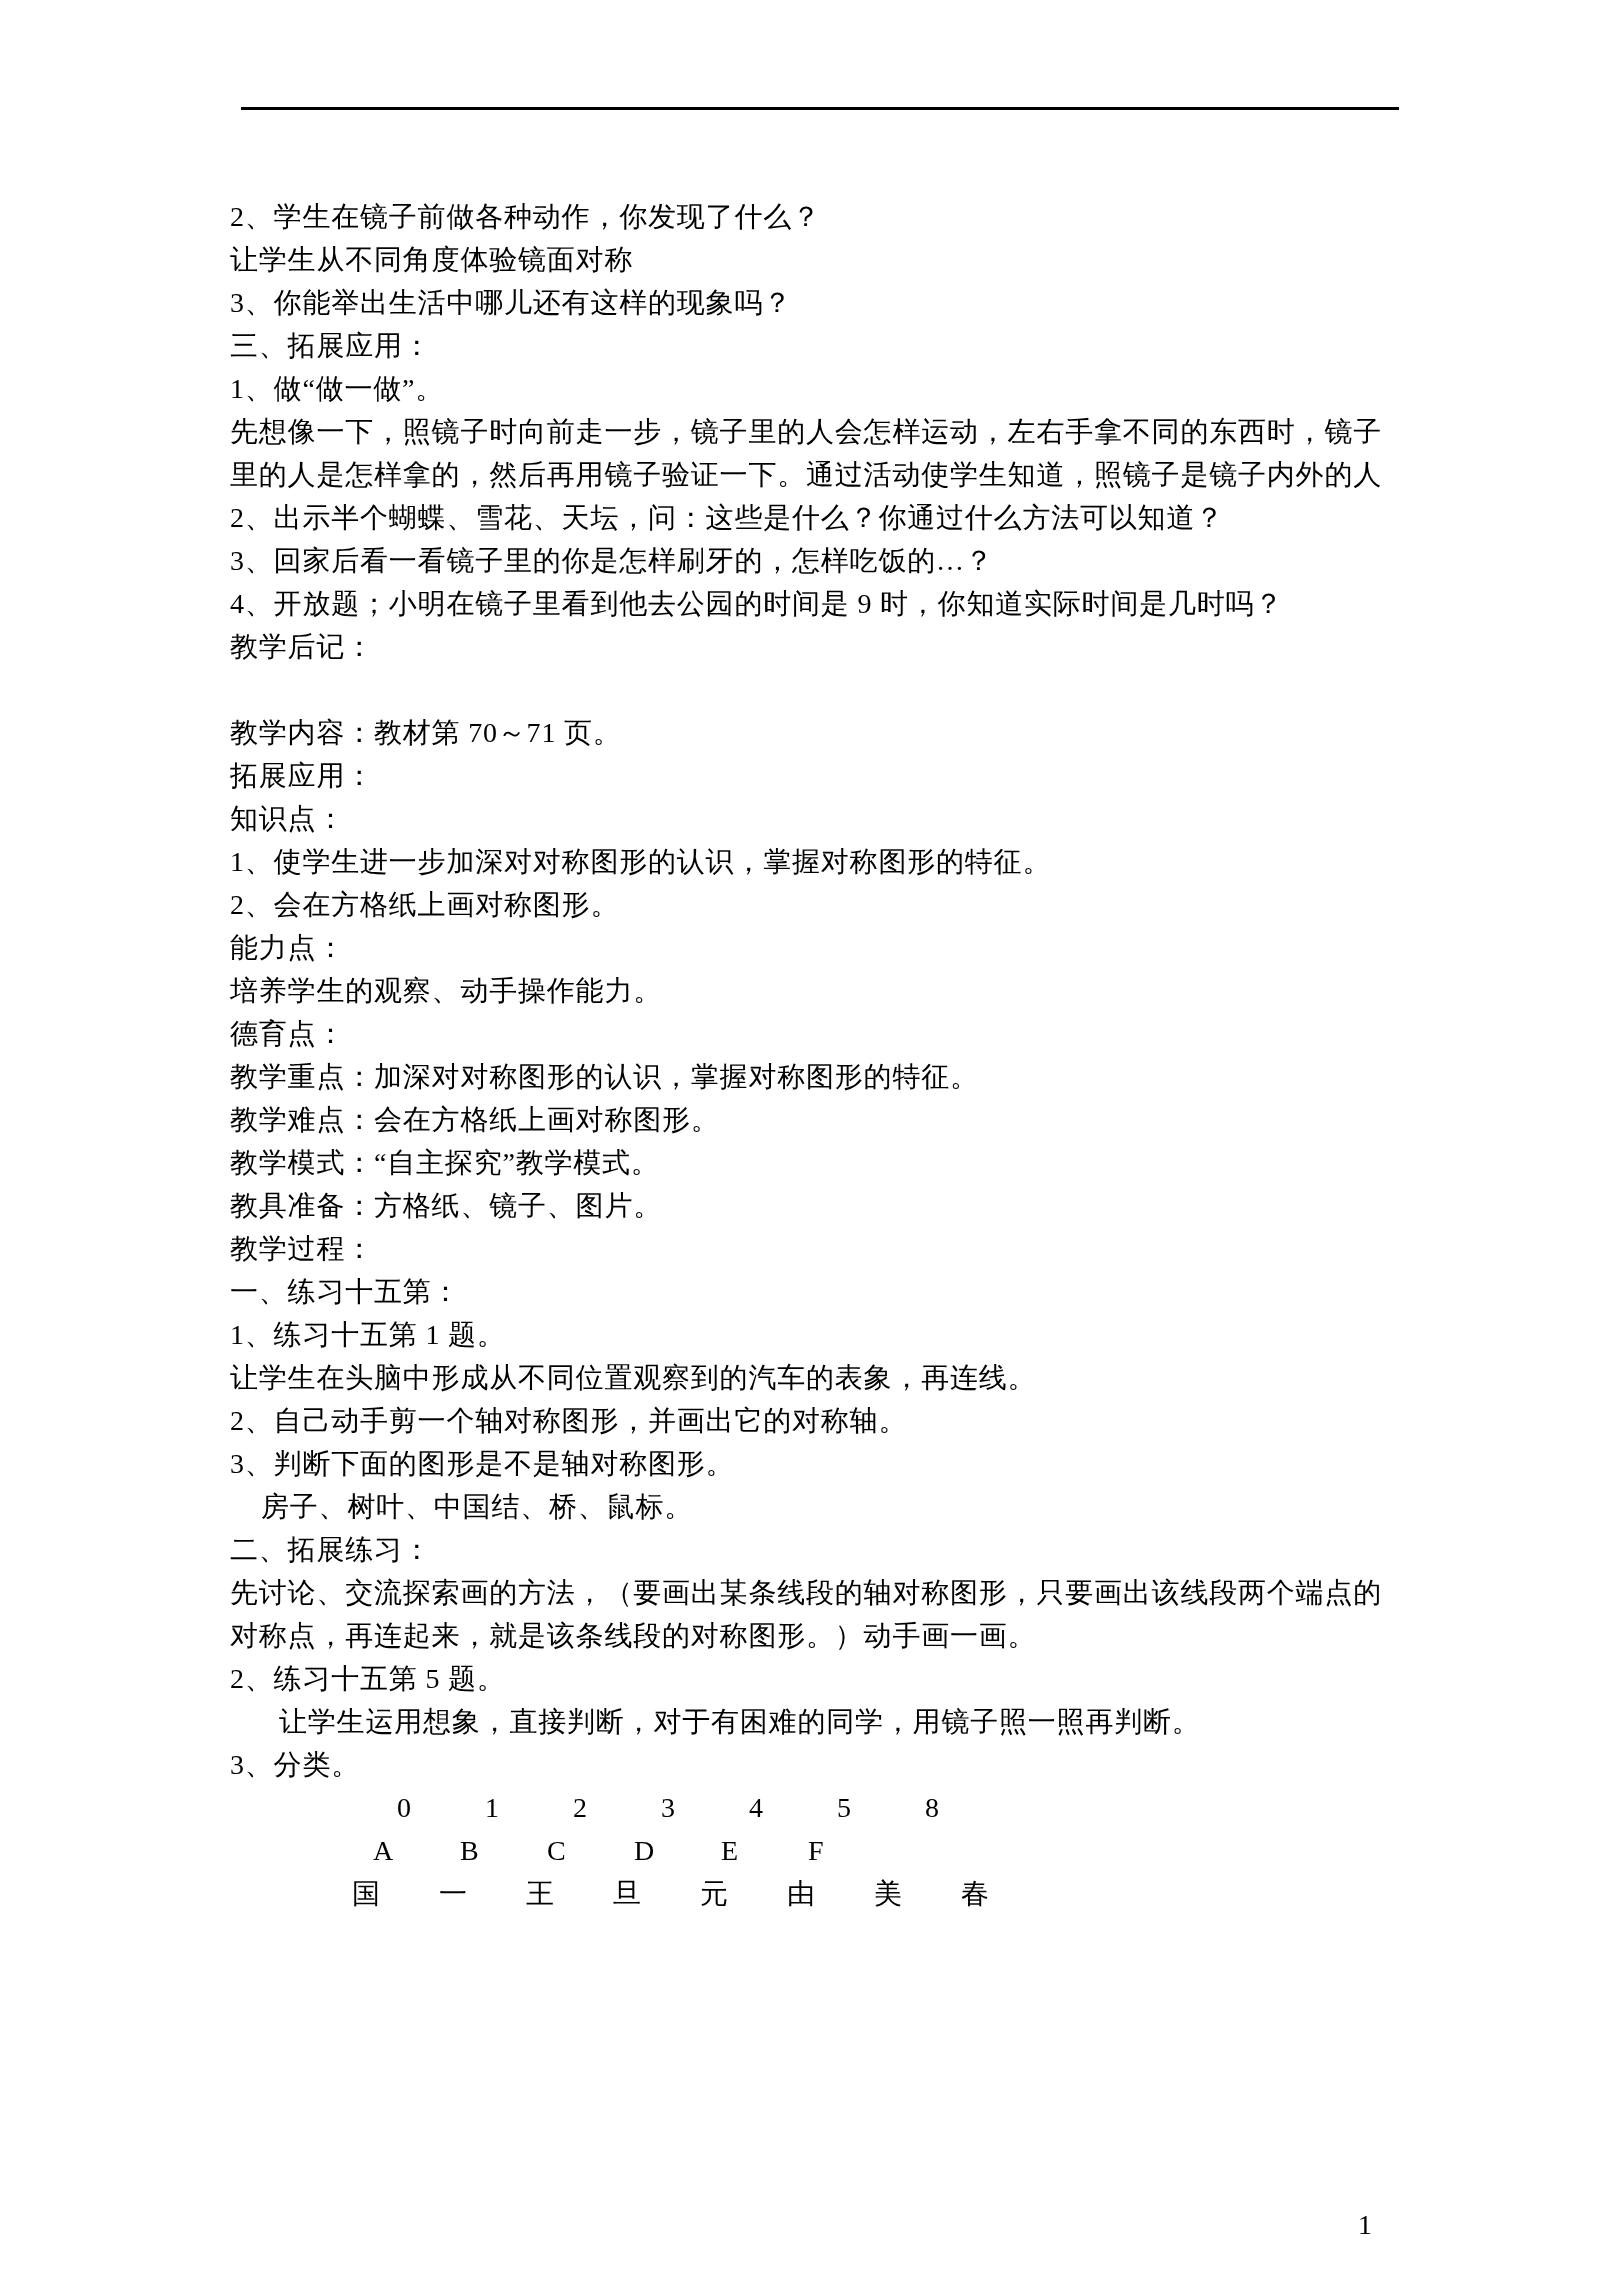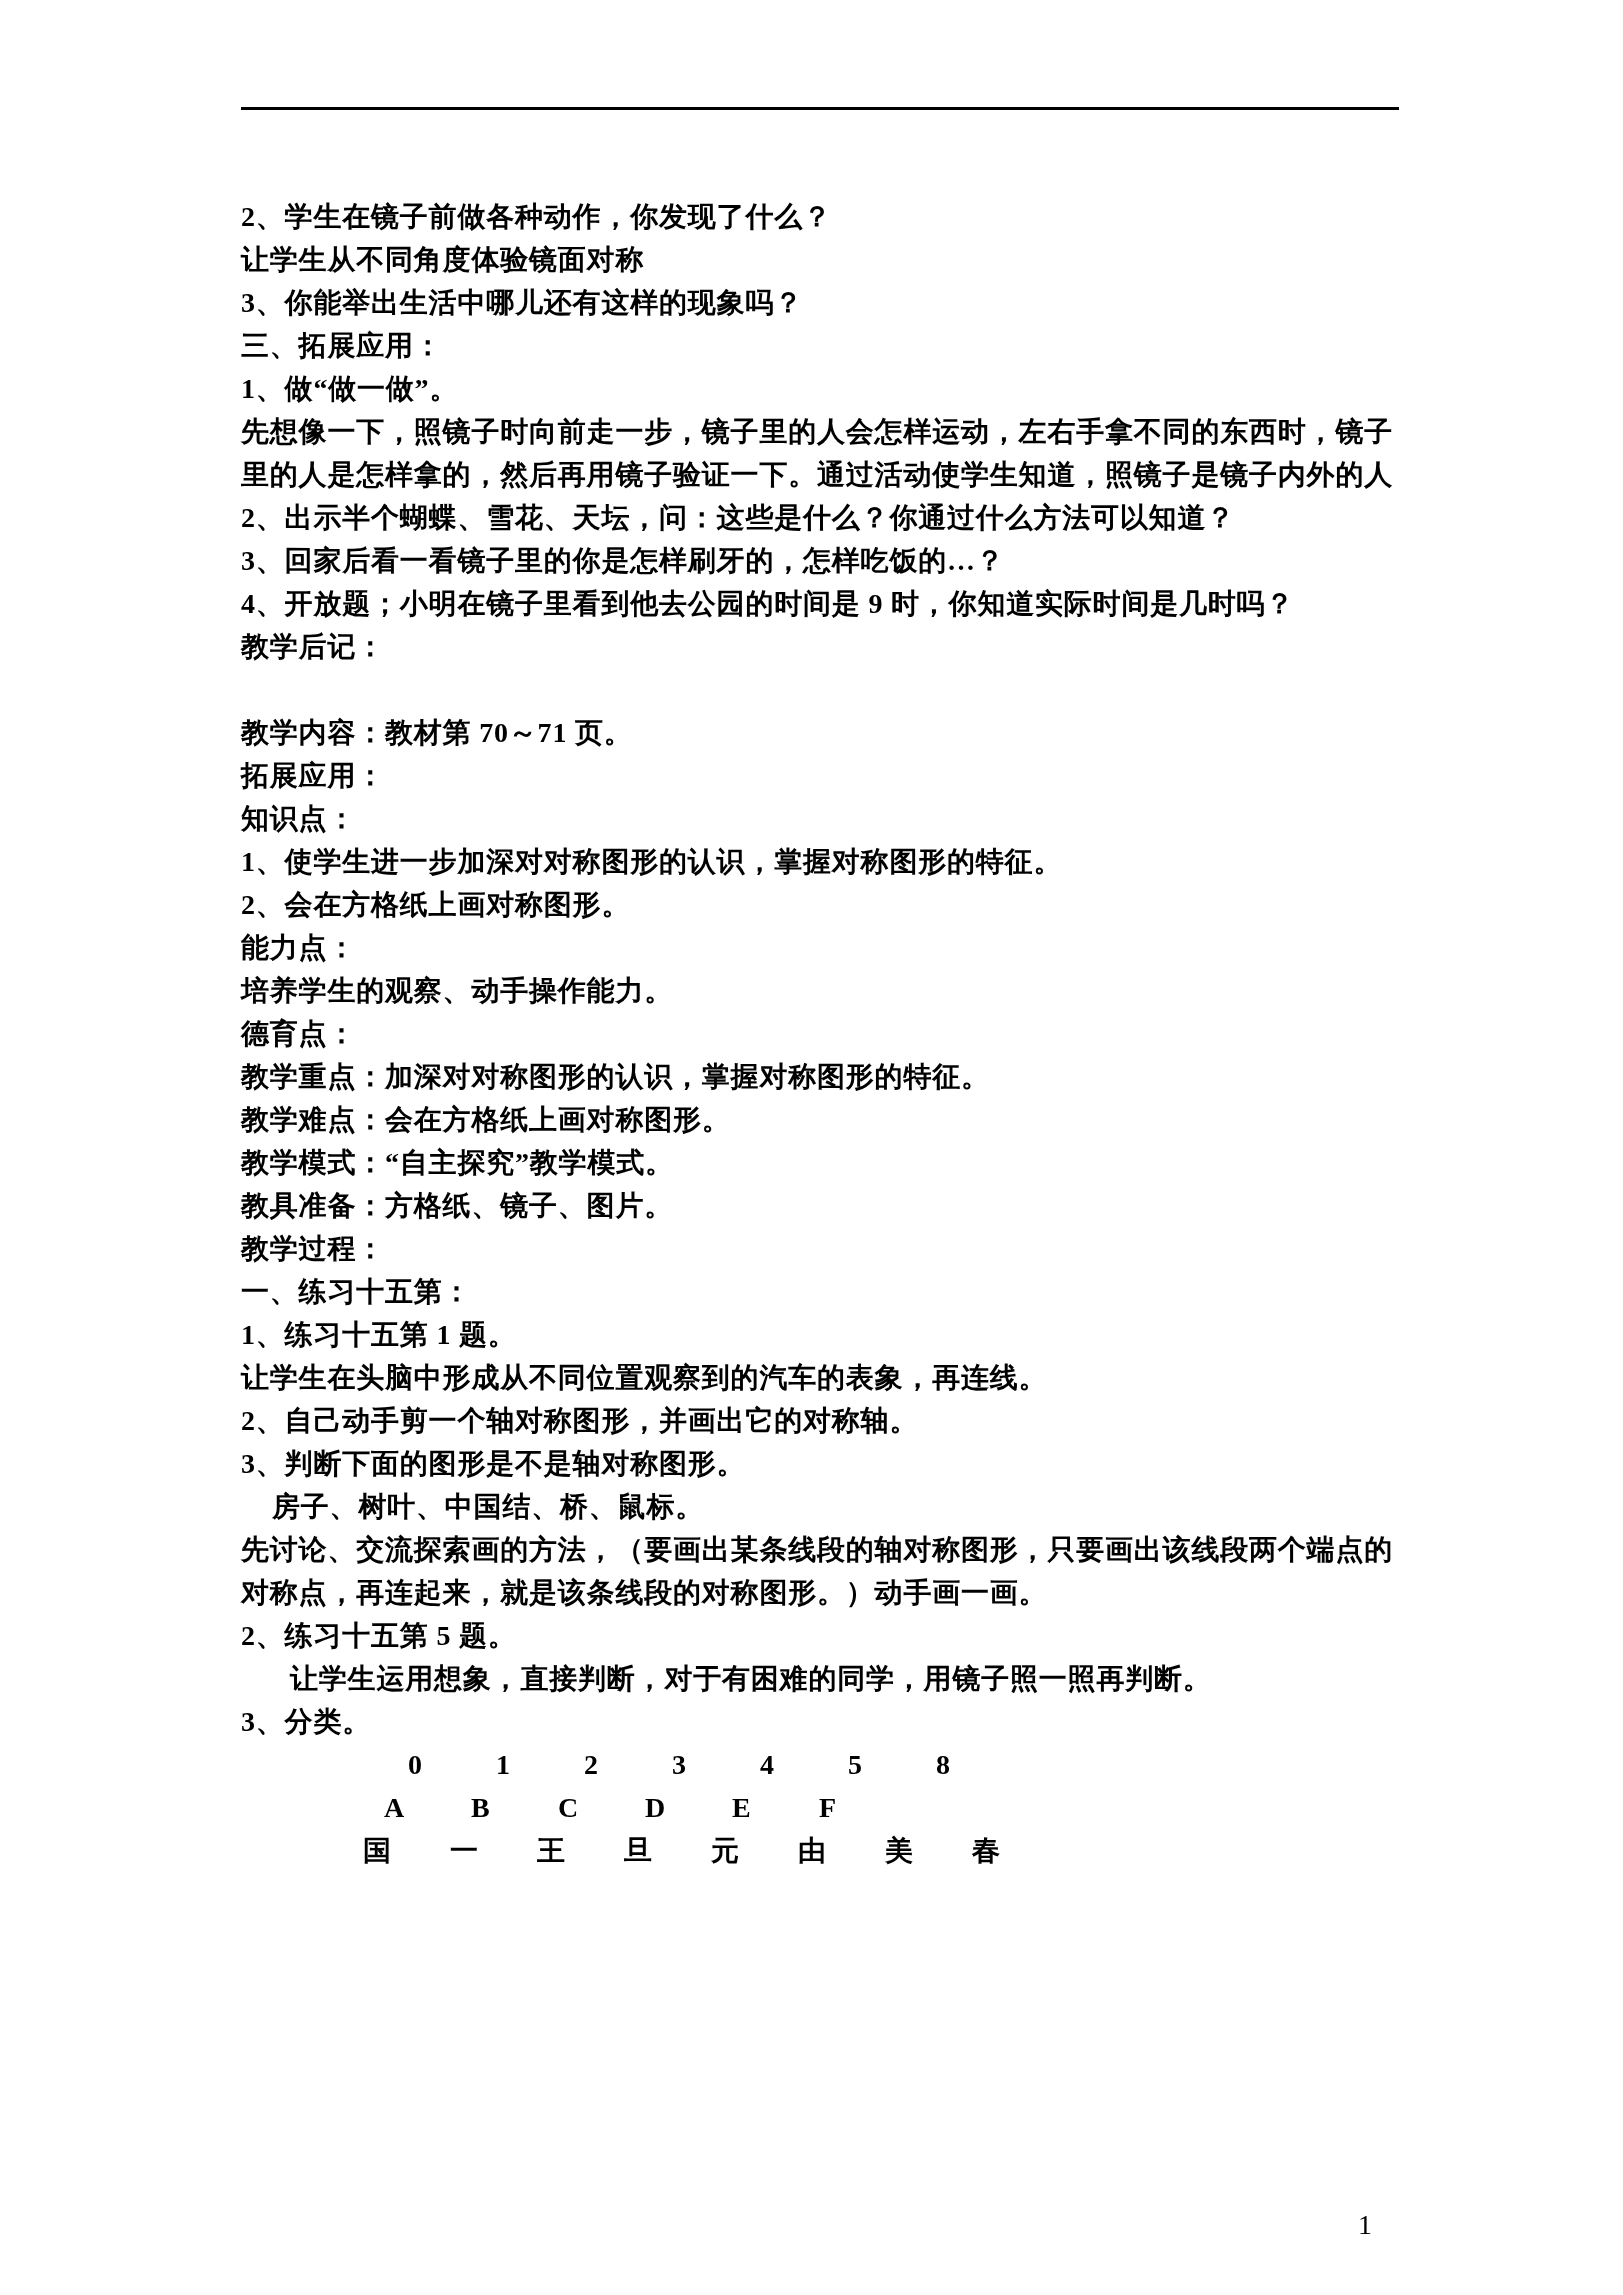--- a/index.html
+++ b/index.html
@@ -12,23 +12,22 @@
     overflow:hidden;
   }
   .top-rule {
     position:absolute;
     left:241px; top:107px;
     width:1158px; height:3.4px;
     background:#000000;
   }
   .content {
     position:absolute;
-    left:241px; top:195px;
+    left:230px; top:195px;
     width:1211px;
-    font-weight:bold;
   }
   .line {
     font-size:28px;
     line-height:43px;
     height:43px;
     white-space:nowrap;
     letter-spacing:0.8px;
   }
   .indent-1 { padding-left:31px; }
   .indent-2 { padding-left:49px; }
@@ -77,20 +76,21 @@
       <div class="line">教学难点：会在方格纸上画对称图形。</div>
       <div class="line">教学模式：“自主探究”教学模式。</div>
       <div class="line">教具准备：方格纸、镜子、图片。</div>
       <div class="line">教学过程：</div>
       <div class="line">一、练习十五第：</div>
       <div class="line">1、练习十五第 1 题。</div>
       <div class="line">让学生在头脑中形成从不同位置观察到的汽车的表象，再连线。</div>
       <div class="line">2、自己动手剪一个轴对称图形，并画出它的对称轴。</div>
       <div class="line">3、判断下面的图形是不是轴对称图形。</div>
       <div class="line indent-1">房子、树叶、中国结、桥、鼠标。</div>
+      <div class="line">二、拓展练习：</div>
       <div class="line">先讨论、交流探索画的方法，（要画出某条线段的轴对称图形，只要画出该线段两个端点的</div>
       <div class="line">对称点，再连起来，就是该条线段的对称图形。）动手画一画。</div>
       <div class="line">2、练习十五第 5 题。</div>
       <div class="line indent-2">让学生运用想象，直接判断，对于有困难的同学，用镜子照一照再判断。</div>
       <div class="line">3、分类。</div>
       <div class="line row-line row-numbers"><span class="row-item">0</span><span class="row-item">1</span><span class="row-item">2</span><span class="row-item">3</span><span class="row-item">4</span><span class="row-item">5</span><span class="row-item">8</span></div>
       <div class="line row-line row-letters"><span class="row-item">A</span><span class="row-item">B</span><span class="row-item">C</span><span class="row-item">D</span><span class="row-item">E</span><span class="row-item">F</span></div>
       <div class="line row-line row-characters"><span class="row-item">国</span><span class="row-item">一</span><span class="row-item">王</span><span class="row-item">旦</span><span class="row-item">元</span><span class="row-item">由</span><span class="row-item">美</span><span class="row-item">春</span></div>
     </div>
   <div class="page-number">1</div>

